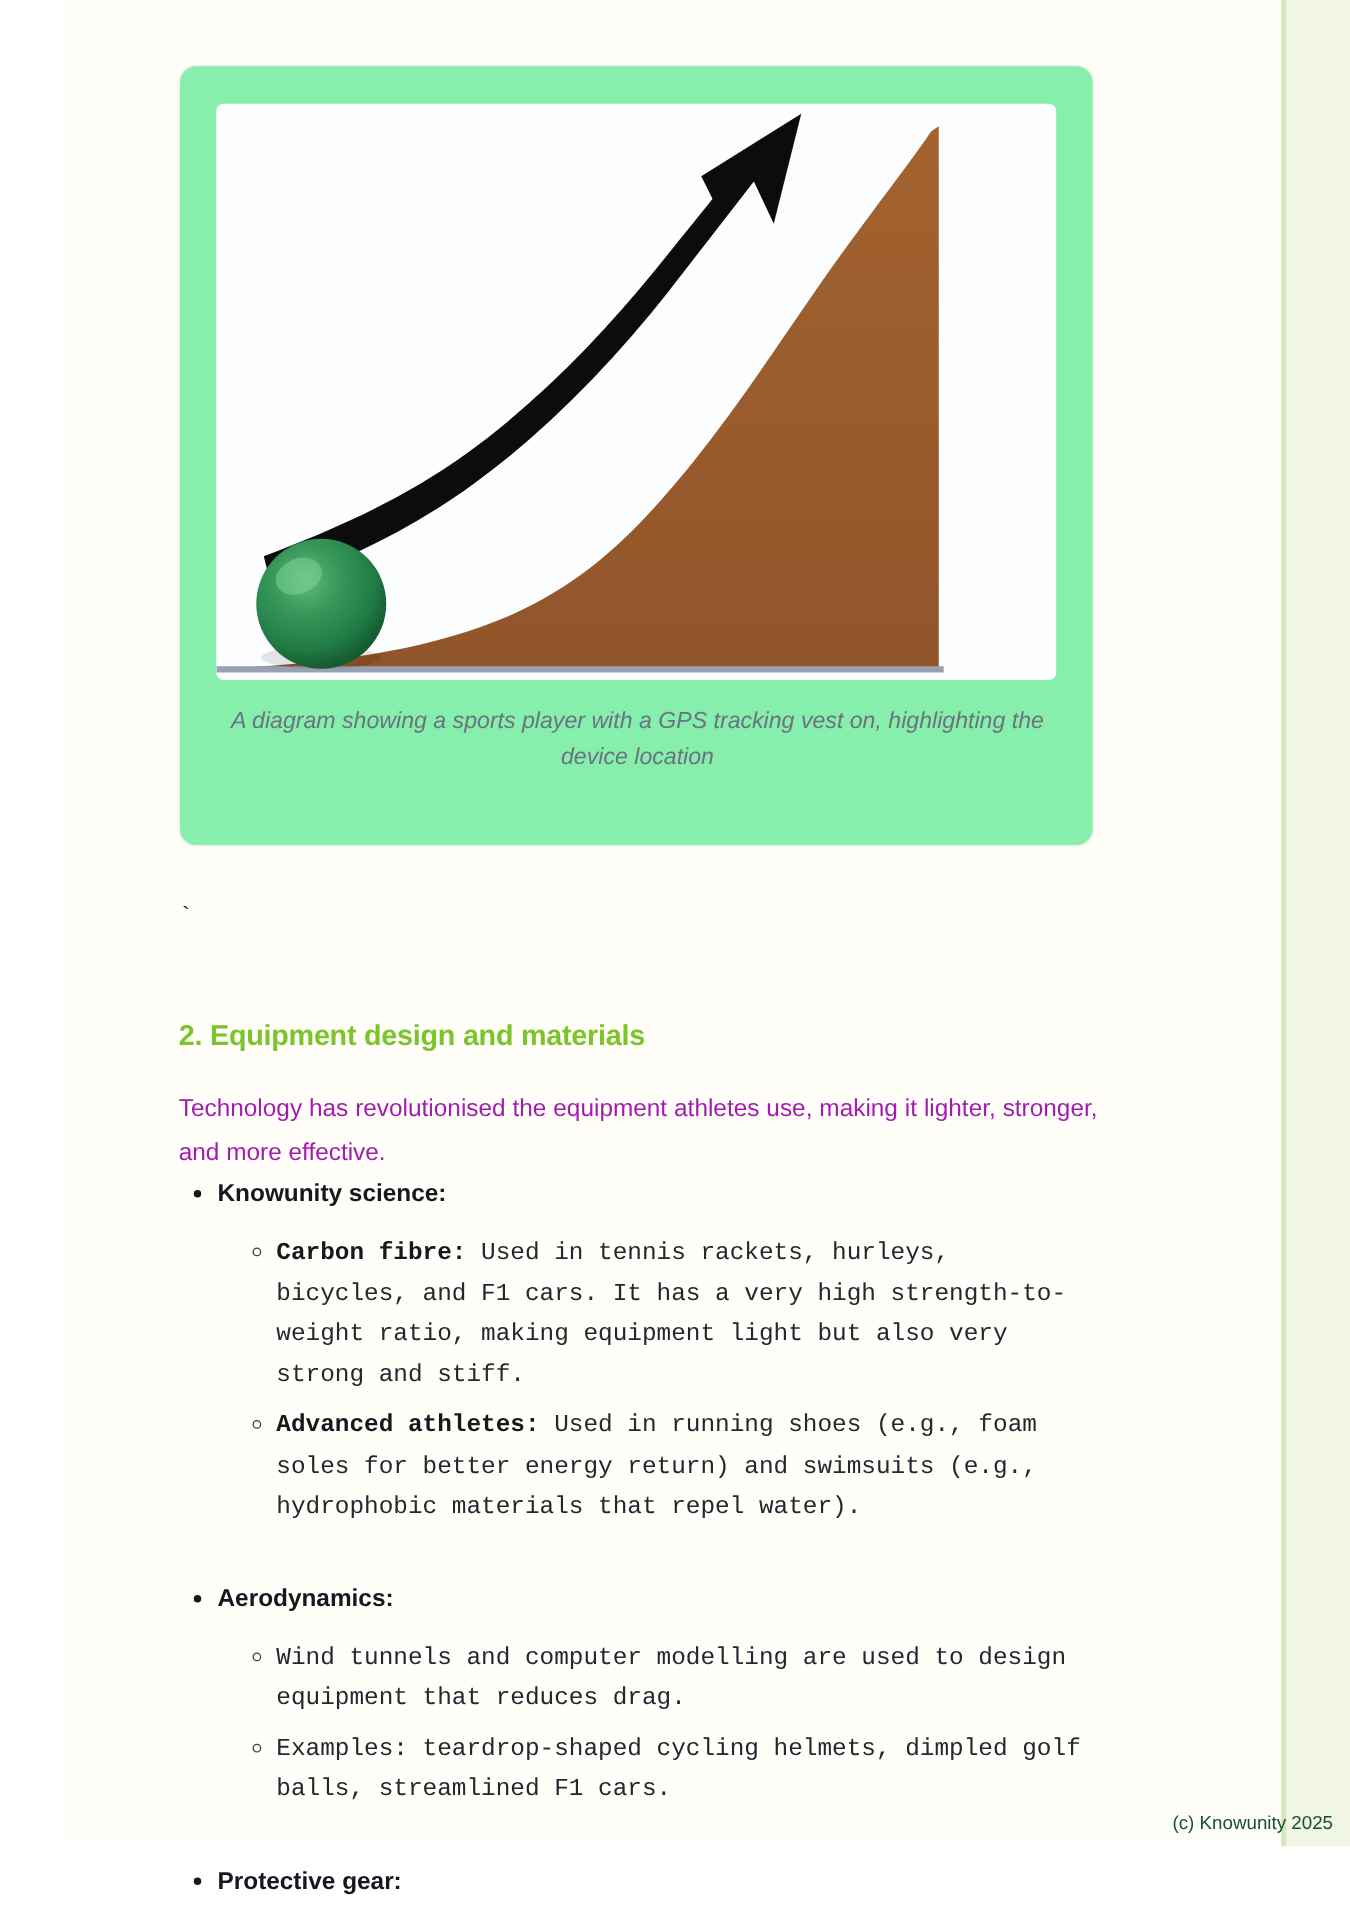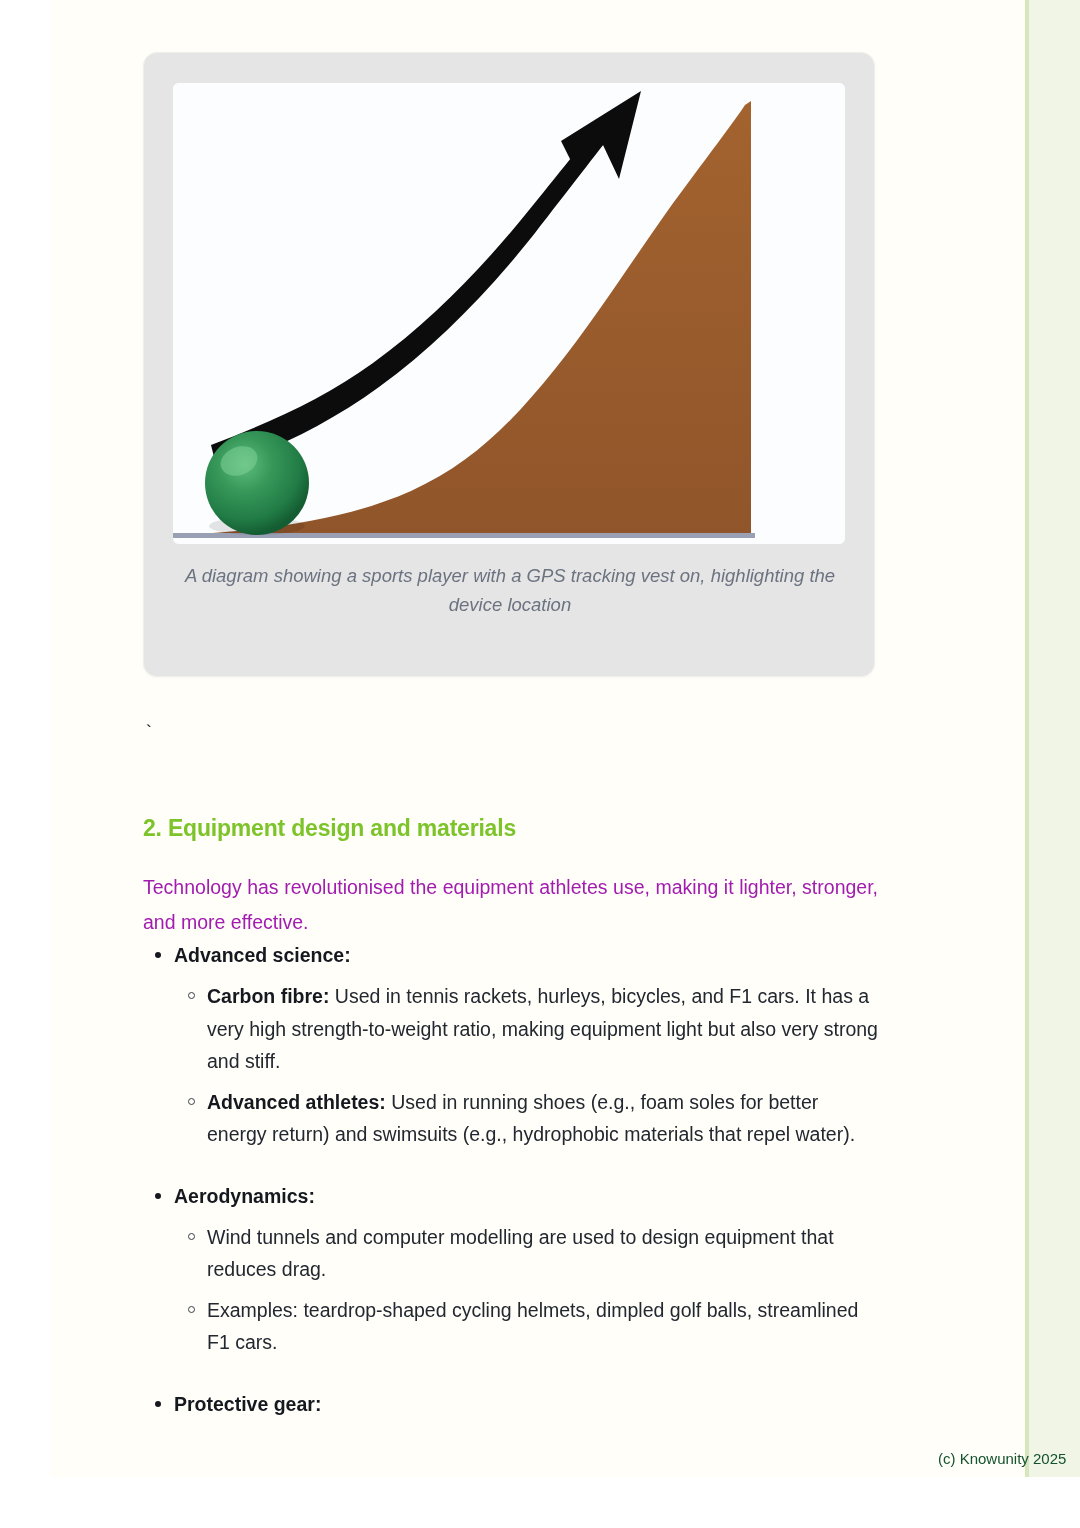--- a/index.html
+++ b/index.html
@@ -38,21 +38,21 @@
   }
 
   
   #figure-card {
     position: absolute;
     left: 93px;
     top: 52px;
     width: 732px;
     height: 625px;
     box-sizing: border-box;
-    background: #e5e5e5;
+    background: #86efac;
     border: 1px solid #eef0ea;
     border-radius: 14px;
     box-shadow: 0 1px 3px rgba(0,0,0,0.03);
   }
 
   #figure-frame {
     position: absolute;
     left: 29px;
     top: 30px;
     width: 672px;
@@ -138,21 +138,21 @@
   .lvl1-row .disc {
     position: absolute;
     left: 12px;
     top: 14px;
     width: 6px;
     height: 6px;
     border-radius: 50%;
     background: #15181f;
   }
 
-  .lvl2-list { margin: 0; padding: 0; }
+  .lvl2-list { margin: 14px; padding: 0; font-family: Liberation Mono, monospace; }
 
   .lvl2-item {
     position: relative;
     padding-left: 64px;
     margin-top: 8px;
     font-size: 19.5px;
     line-height: 32.5px;
     color: #222730;
   }
   .lvl2-item .circle {
@@ -250,21 +250,21 @@
 
   <h2 id="section-heading">2. Equipment design and materials</h2>
 
   <p id="intro-paragraph">Technology has revolutionised the equipment athletes use, making it lighter, stronger, and more effective.</p>
 
   <div id="outline">
 
     <div class="lvl1-item">
       <div class="lvl1-row">
         <span class="disc"></span>
-        <span>Advanced science:</span>
+        <span>Knowunity science:</span>
       </div>
       <div class="lvl2-list">
         <div class="lvl2-item">
           <span class="circle"></span>
           <b>Carbon fibre:</b><span> Used in tennis rackets, hurleys, bicycles, and F1 cars. It has a very high strength-to-weight ratio, making equipment light but also very strong and stiff.</span>
         </div>
         <div class="lvl2-item">
           <span class="circle"></span>
           <b>Advanced athletes:</b><span> Used in running shoes (e.g., foam soles for better energy return) and swimsuits (e.g., hydrophobic materials that repel water).</span>
         </div>

